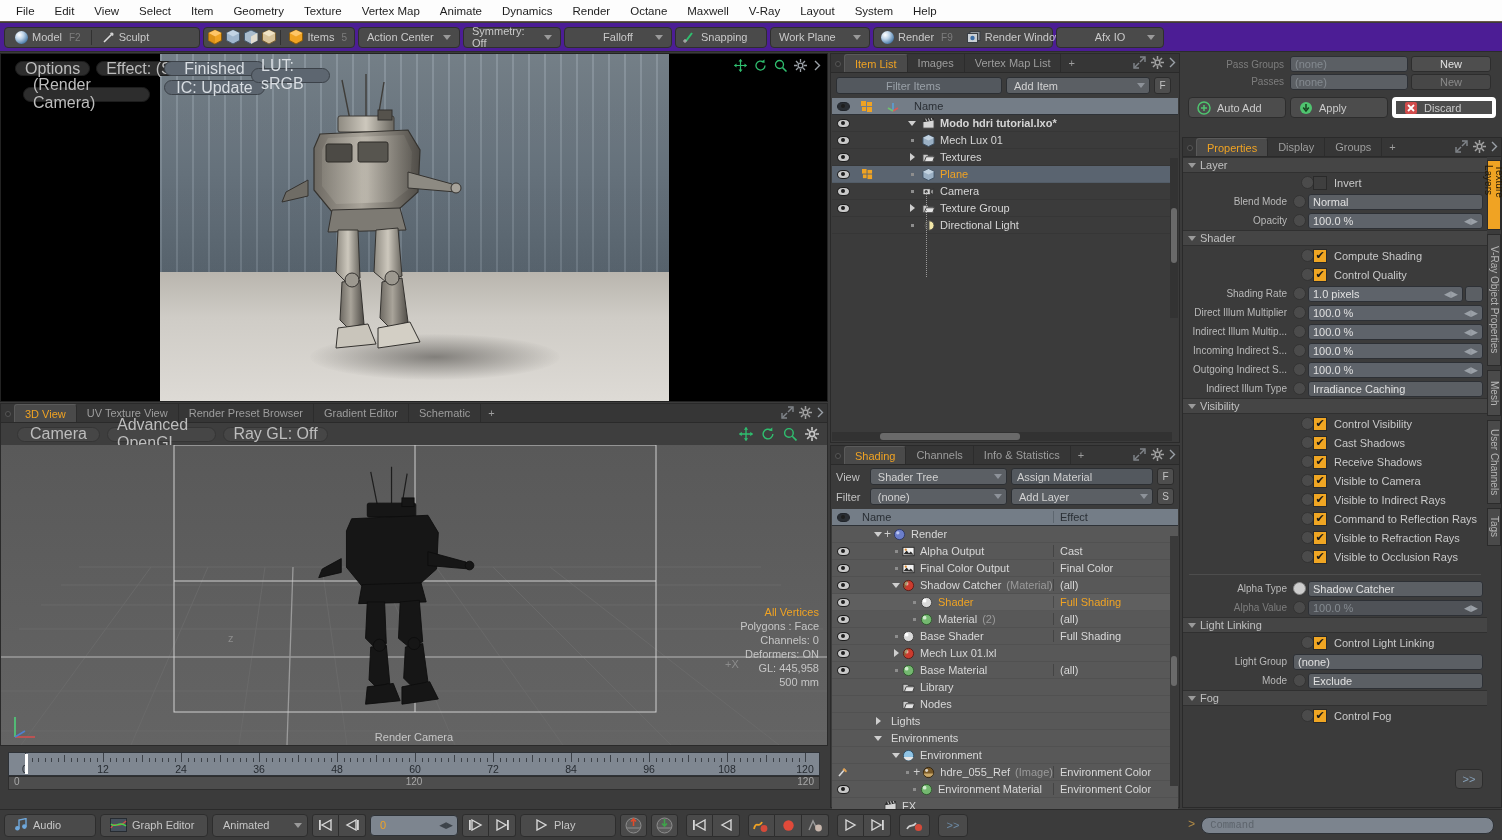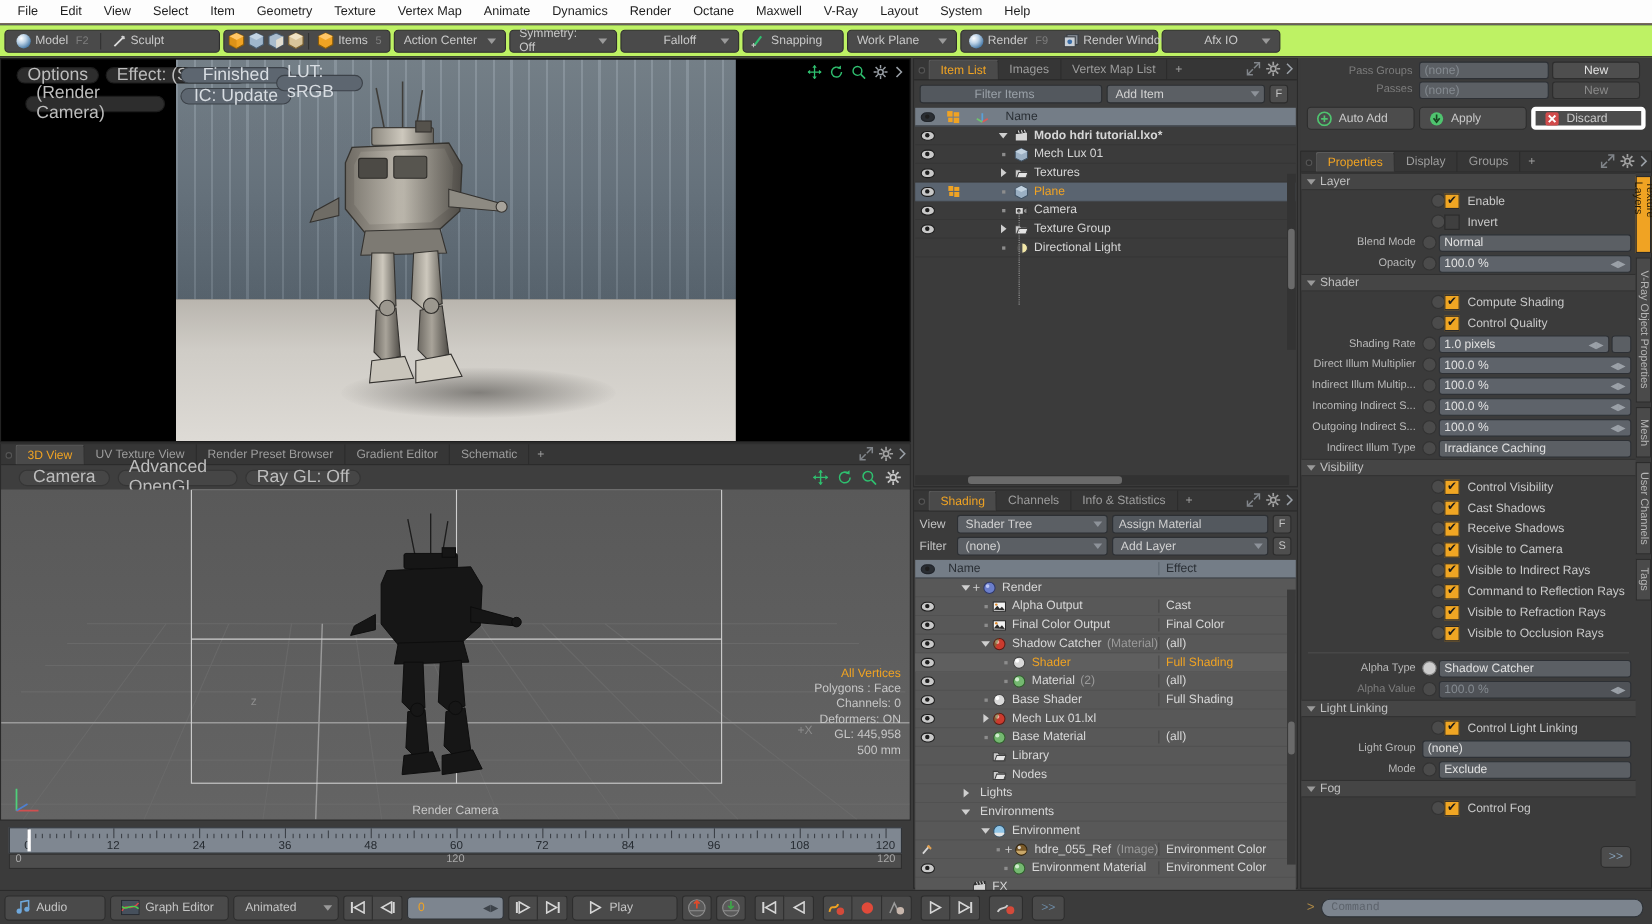--- a/index.html
+++ b/index.html
@@ -19,21 +19,21 @@
   .menubar {
     position: absolute; left: 0; top: 0; width: 1502px; height: 22px;
     background: #fdfdfd; display: flex; align-items: center; padding-left: 6px;
     border-bottom: 1px solid #6a5a48;
   }
   .menubar .mi { color: #1d1d1d; font-size: 11.5px; padding: 0 10px; line-height: 22px; cursor: default; }
 
   
   .toolbar {
     position: absolute; left: 0; top: 23px; width: 1502px; height: 29px;
-    background: #bef264; display: flex; align-items: center; gap: 3px; padding: 0 4px;
+    background: #4c1d95; display: flex; align-items: center; gap: 3px; padding: 0 4px;
     border-bottom: 1px solid #2b2b2b;
   }
   .grp { display: flex; align-items: center; background: #4a4a4a; border: 1px solid #2e2e2e;
          border-radius: 4px; height: 21px; padding: 0 2px; }
   .tb-btn { display: flex; align-items: center; gap: 4px; height: 19px; padding: 0 8px;
             border-radius: 3px; color: #c9c9c9; font-size: 11px; white-space: nowrap; cursor: default; }
   .tb-key { color: #7d7d7d; font-size: 10px; margin-left: 3px; }
   .sep { width: 1px; height: 15px; background: #313131; margin: 0 2px; }
   .dd { display: flex; align-items: center; justify-content: space-between; height: 19px;
         padding: 0 6px; min-width: 70px; border-radius: 3px; color: #c9c9c9; font-size: 11px; }
@@ -1303,27 +1303,20 @@
     </div>
 
     <div id="propBody" style="position:absolute;left:0;top:19px;width:304px;">
         <div class="sectionbar">
           <span class="tri-d" style="border-top-color:#9a9a9a"></span>
           <span>Layer</span>
         </div>
         <div class="chkrow">
           <div class="chkwrap">
             <span class="chkknob"></span>
-            <span class="chkbox on"></span>
-            <span class="chklbl">Enable</span>
-          </div>
-        </div>
-        <div class="chkrow">
-          <div class="chkwrap">
-            <span class="chkknob"></span>
             <span class="chkbox "></span>
             <span class="chklbl">Invert</span>
           </div>
         </div>
         <div class="prow">
           <span class="plabel">Blend Mode</span>
           <span class="pknob" style=""></span>
           <div class="pfield cmb">
             <span>Normal</span>
             <span class="caret2"></span>

